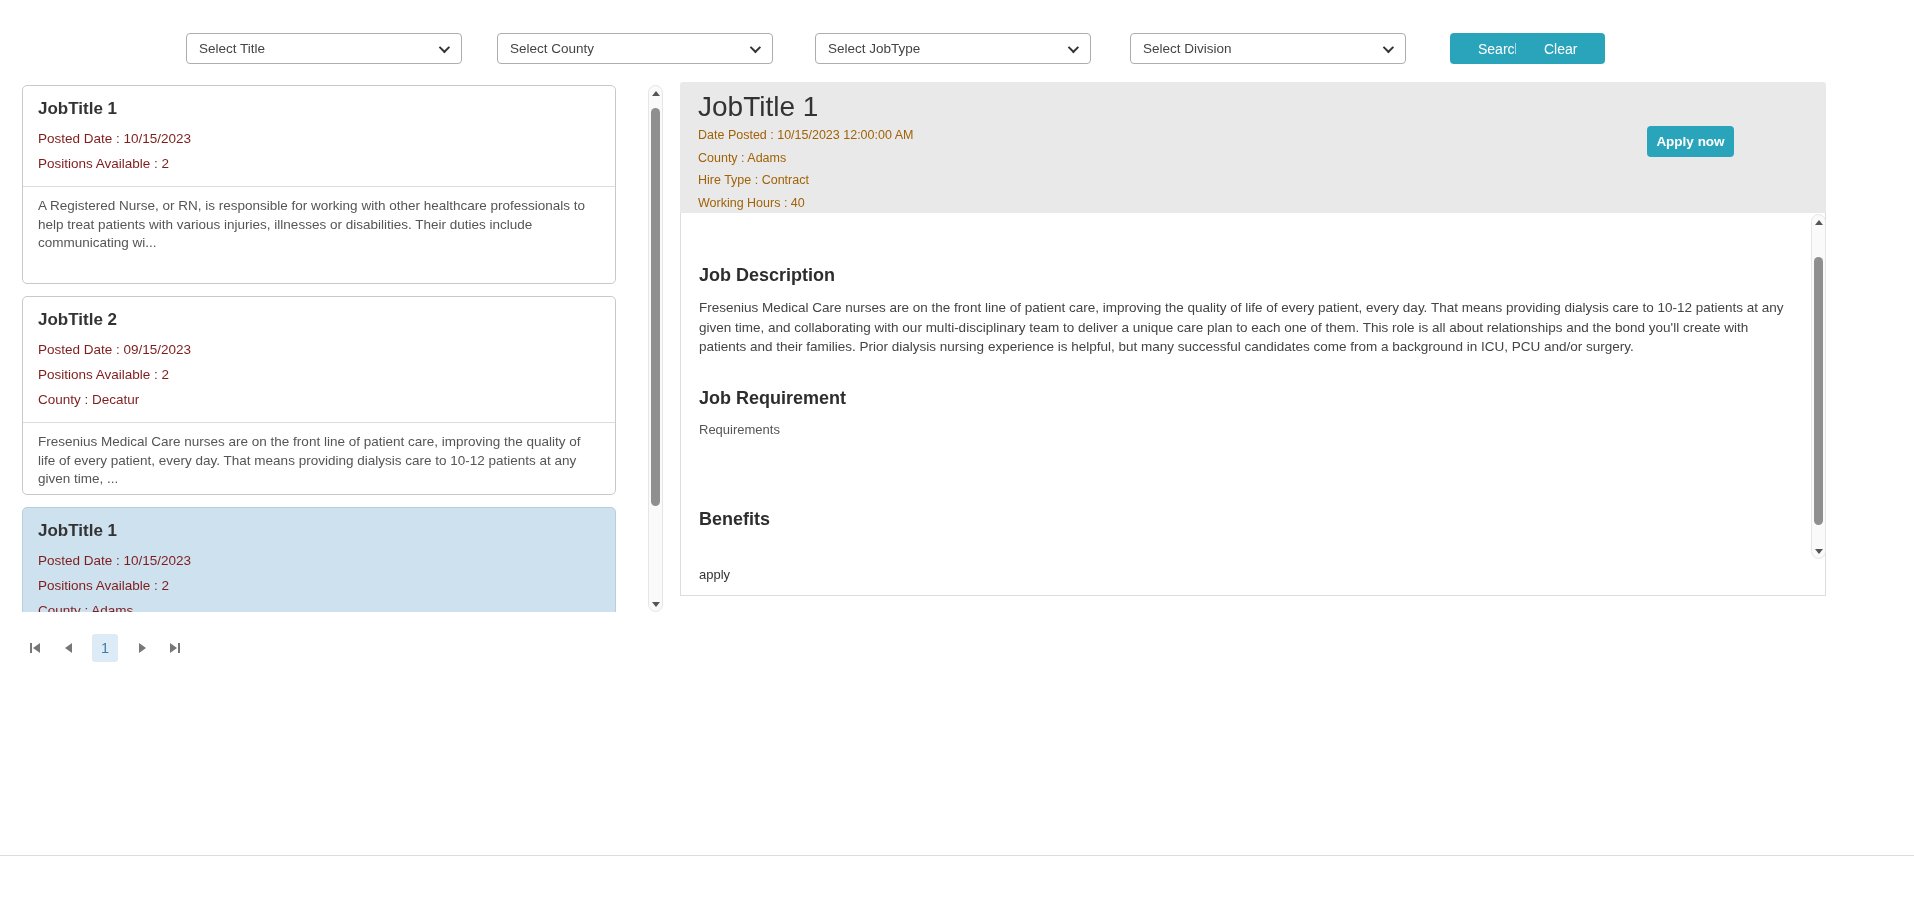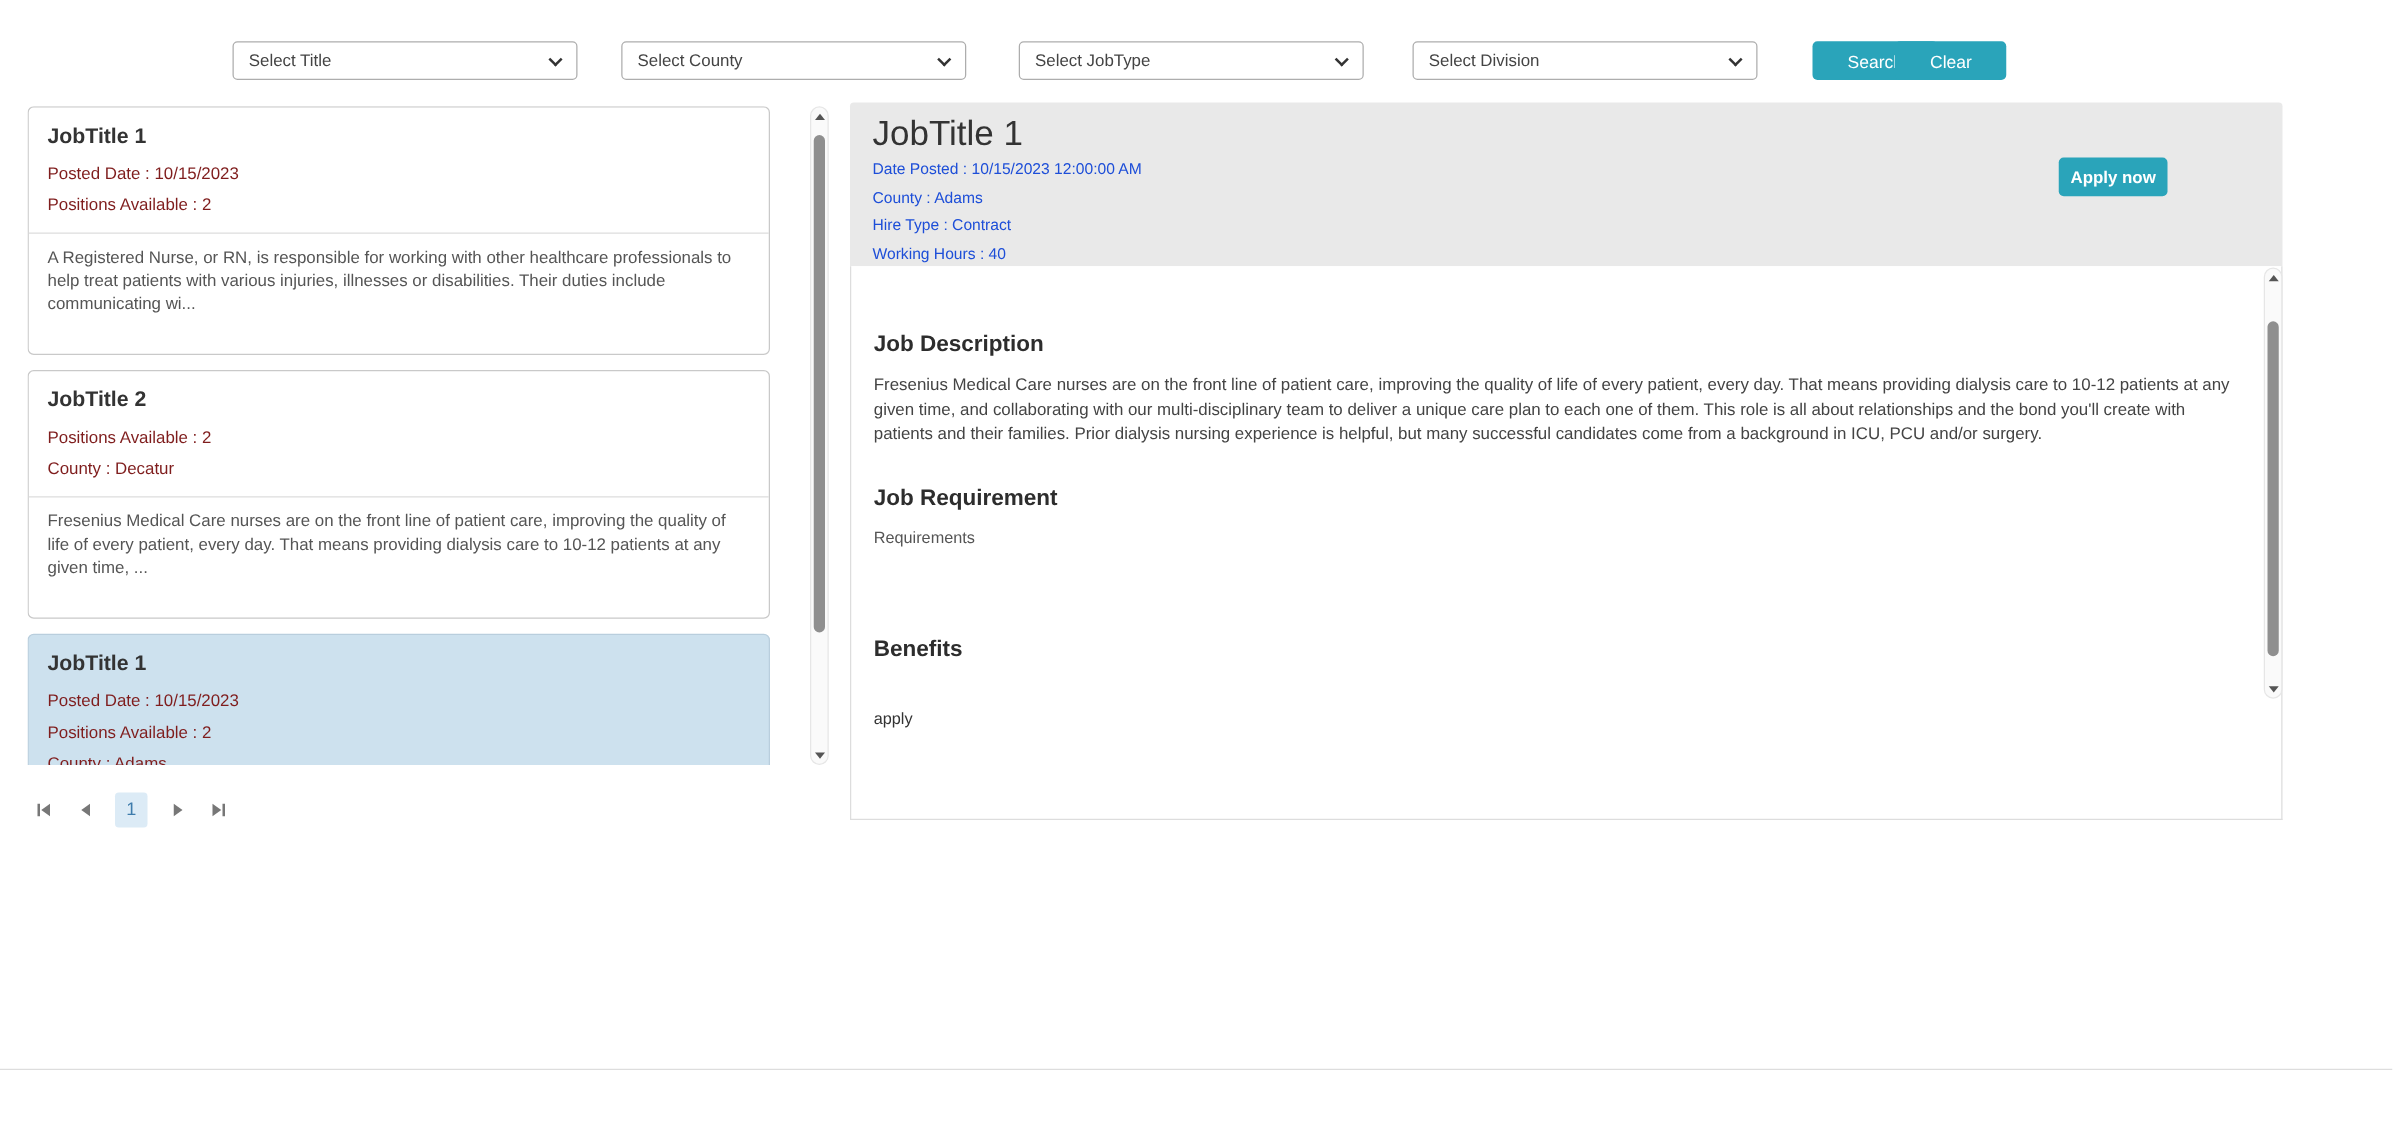--- a/index.html
+++ b/index.html
@@ -63,28 +63,28 @@
   .pg-bar { width:2px; height:10px; background:#777; }
   .pg-num { width:26px; height:28px; background:#dcebf6; color:#3e7cac; font-size:14.5px;
             display:flex; align-items:center; justify-content:center; border-radius:3px; cursor:pointer; }
 
   
   .detail-header {
     position:absolute; left:680px; top:82px; width:1146px; height:131px;
     background:#e9e9e9; border-radius:3px 3px 0 0; padding:8px 0 0 18px;
   }
   .detail-title { font-size:28px; color:#333; font-weight:400; line-height:34px; }
-  .detail-meta div { font-size:12.5px; color:#1d4ed8; line-height:22.5px; }
+  .detail-meta div { font-size:12.5px; color:#a16207; line-height:22.5px; }
   .apply-btn {
     position:absolute; left:967px; top:44px; width:87px; height:31px;
     background:#2aa4ba; color:#fff; border:none; border-radius:4px;
     font-size:13.5px; font-weight:bold; font-family:inherit; cursor:pointer;
   }
   .detail-body {
-    position:absolute; left:680px; top:213px; width:1146px; height:443px;
+    position:absolute; left:680px; top:213px; width:1146px; height:383px;
     background:#fff; border:1px solid #ddd; border-top:none; overflow:hidden;
     padding:0 40px 0 18px;
   }
   .sec-h { font-size:18px; font-weight:bold; color:#2d2d2d; }
   #sec-desc-h { margin-top:52px; }
   .sec-desc-p { margin-top:12px; font-size:13.5px; color:#444; line-height:19.5px; width:1095px; }
   #sec-req-h { margin-top:31px; }
   .sec-req-p { margin-top:13px; font-size:13px; color:#555; }
   #sec-ben-h { margin-top:72px; }
   .sec-apply { margin-top:37px; font-size:13px; color:#333; }
@@ -124,20 +124,21 @@
           <div>Posted Date : 10/15/2023</div>
           <div>Positions Available : 2</div>
         </div>
         <div class="jc-divider"></div>
         <div class="jc-desc">A Registered Nurse, or RN, is responsible for working with other healthcare professionals to help treat patients with various injuries, illnesses or disabilities. Their duties include communicating wi...</div>
       </div>
 
       <div class="job-card">
         <div class="jc-title">JobTitle 2</div>
         <div class="jc-meta">
+          <div>Posted Date : 09/15/2023</div>
           <div>Positions Available : 2</div>
           <div>County : Decatur</div>
         </div>
         <div class="jc-divider"></div>
         <div class="jc-desc">Fresenius Medical Care nurses are on the front line of patient care, improving the quality of life of every patient, every day. That means providing dialysis care to 10-12 patients at any given time, ...</div>
       </div>
 
       <div class="job-card selected">
         <div class="jc-title">JobTitle 1</div>
         <div class="jc-meta">

